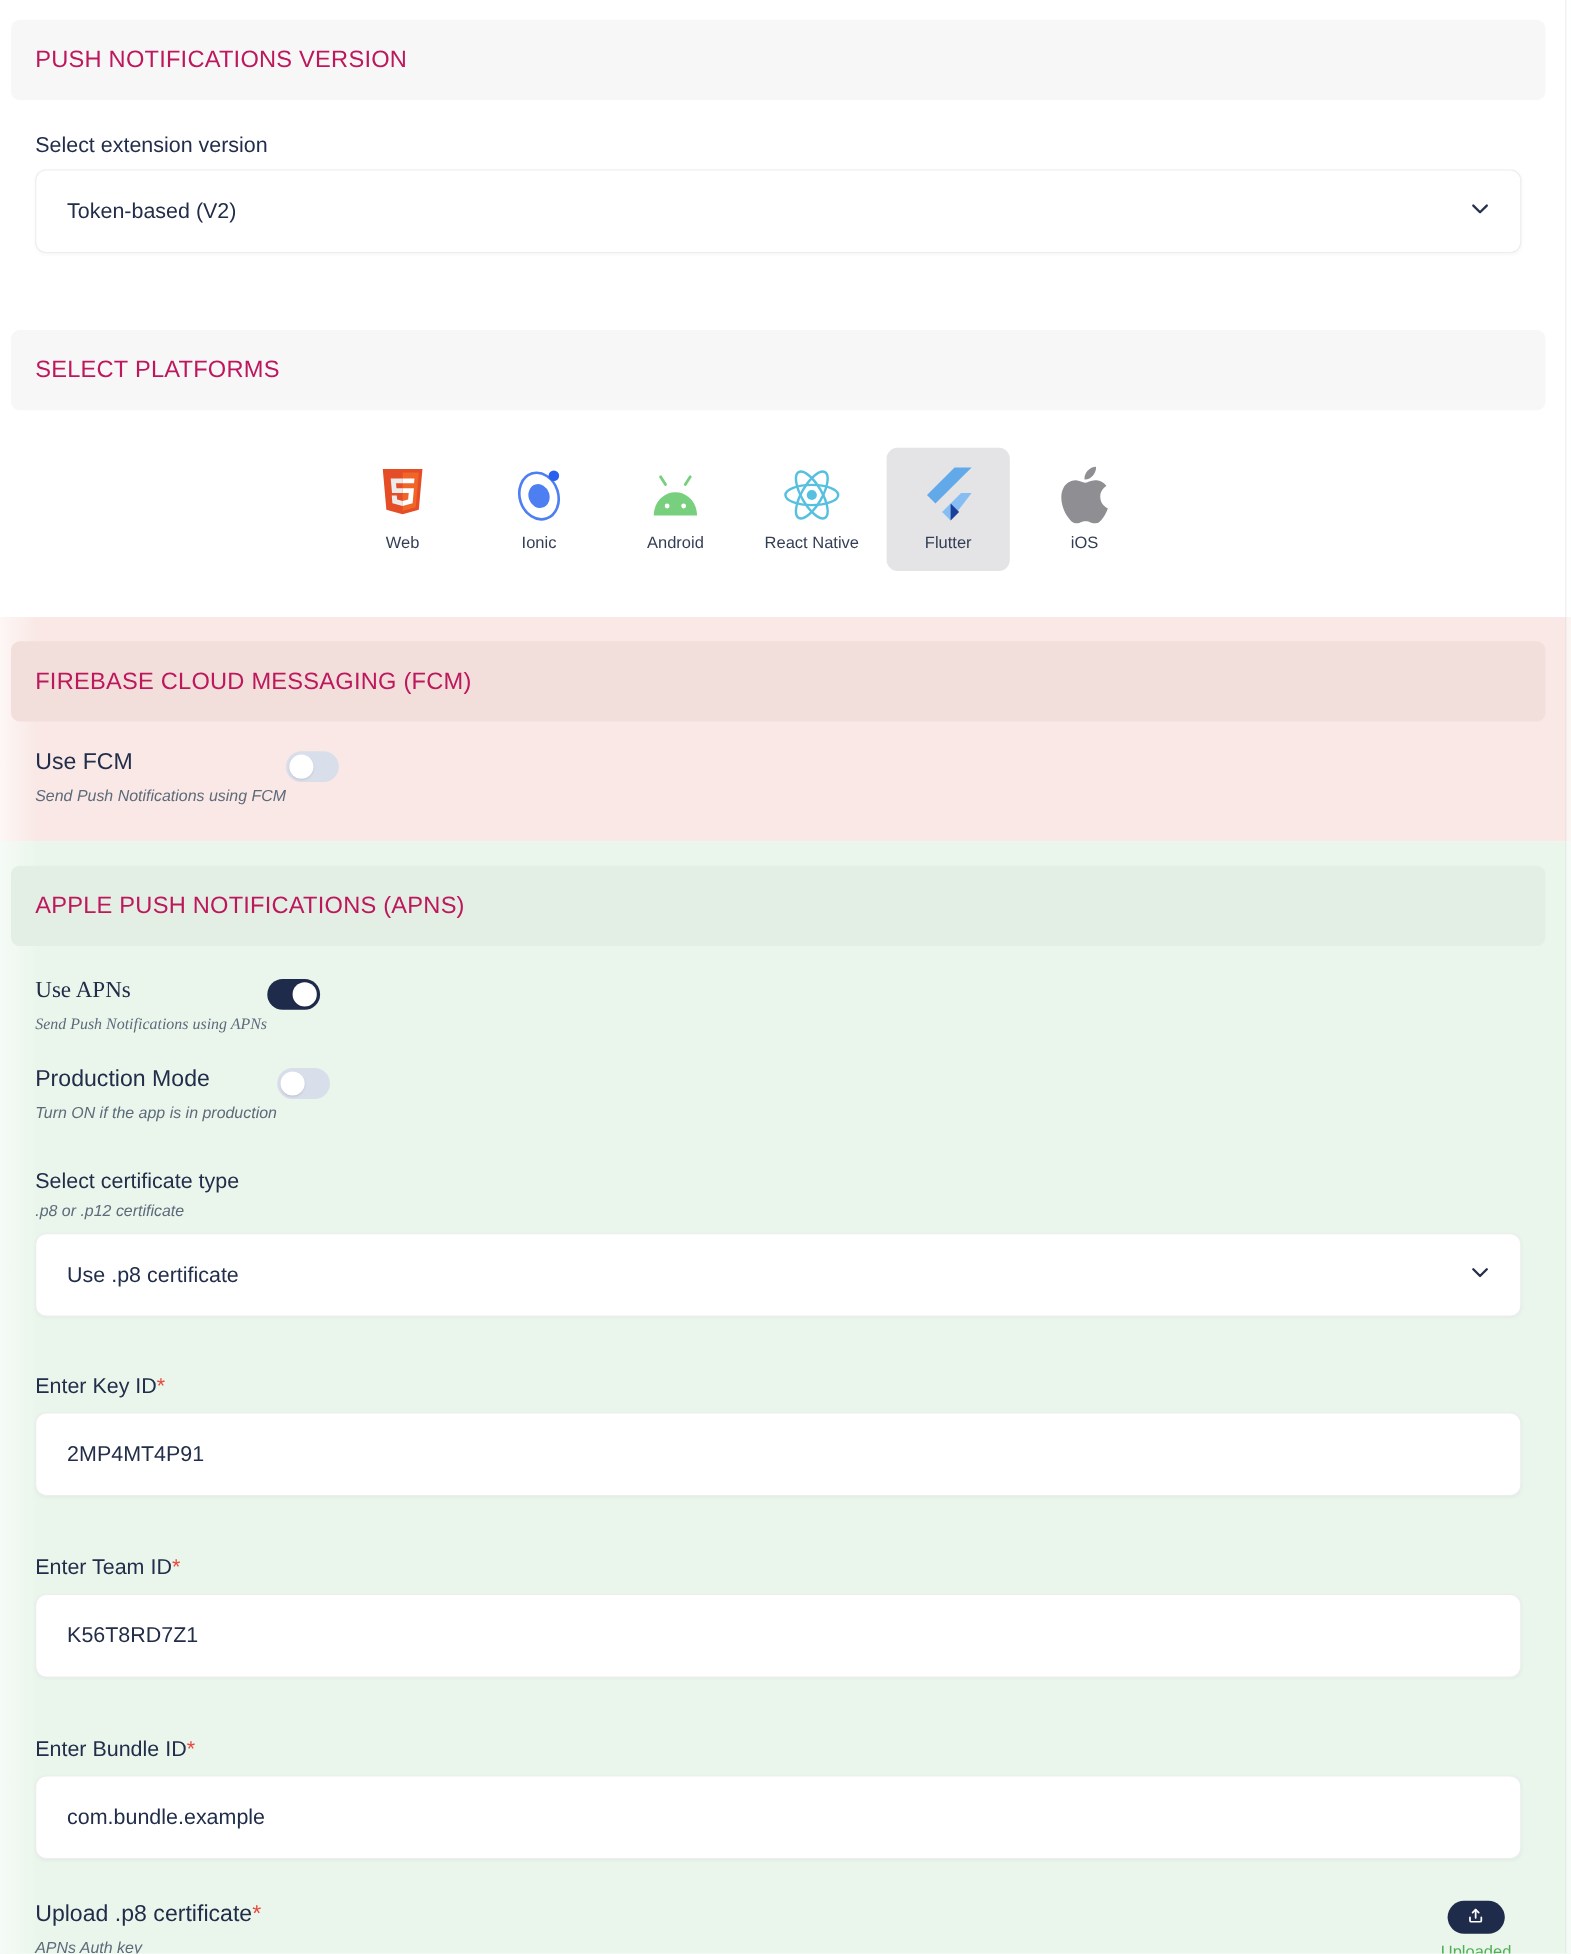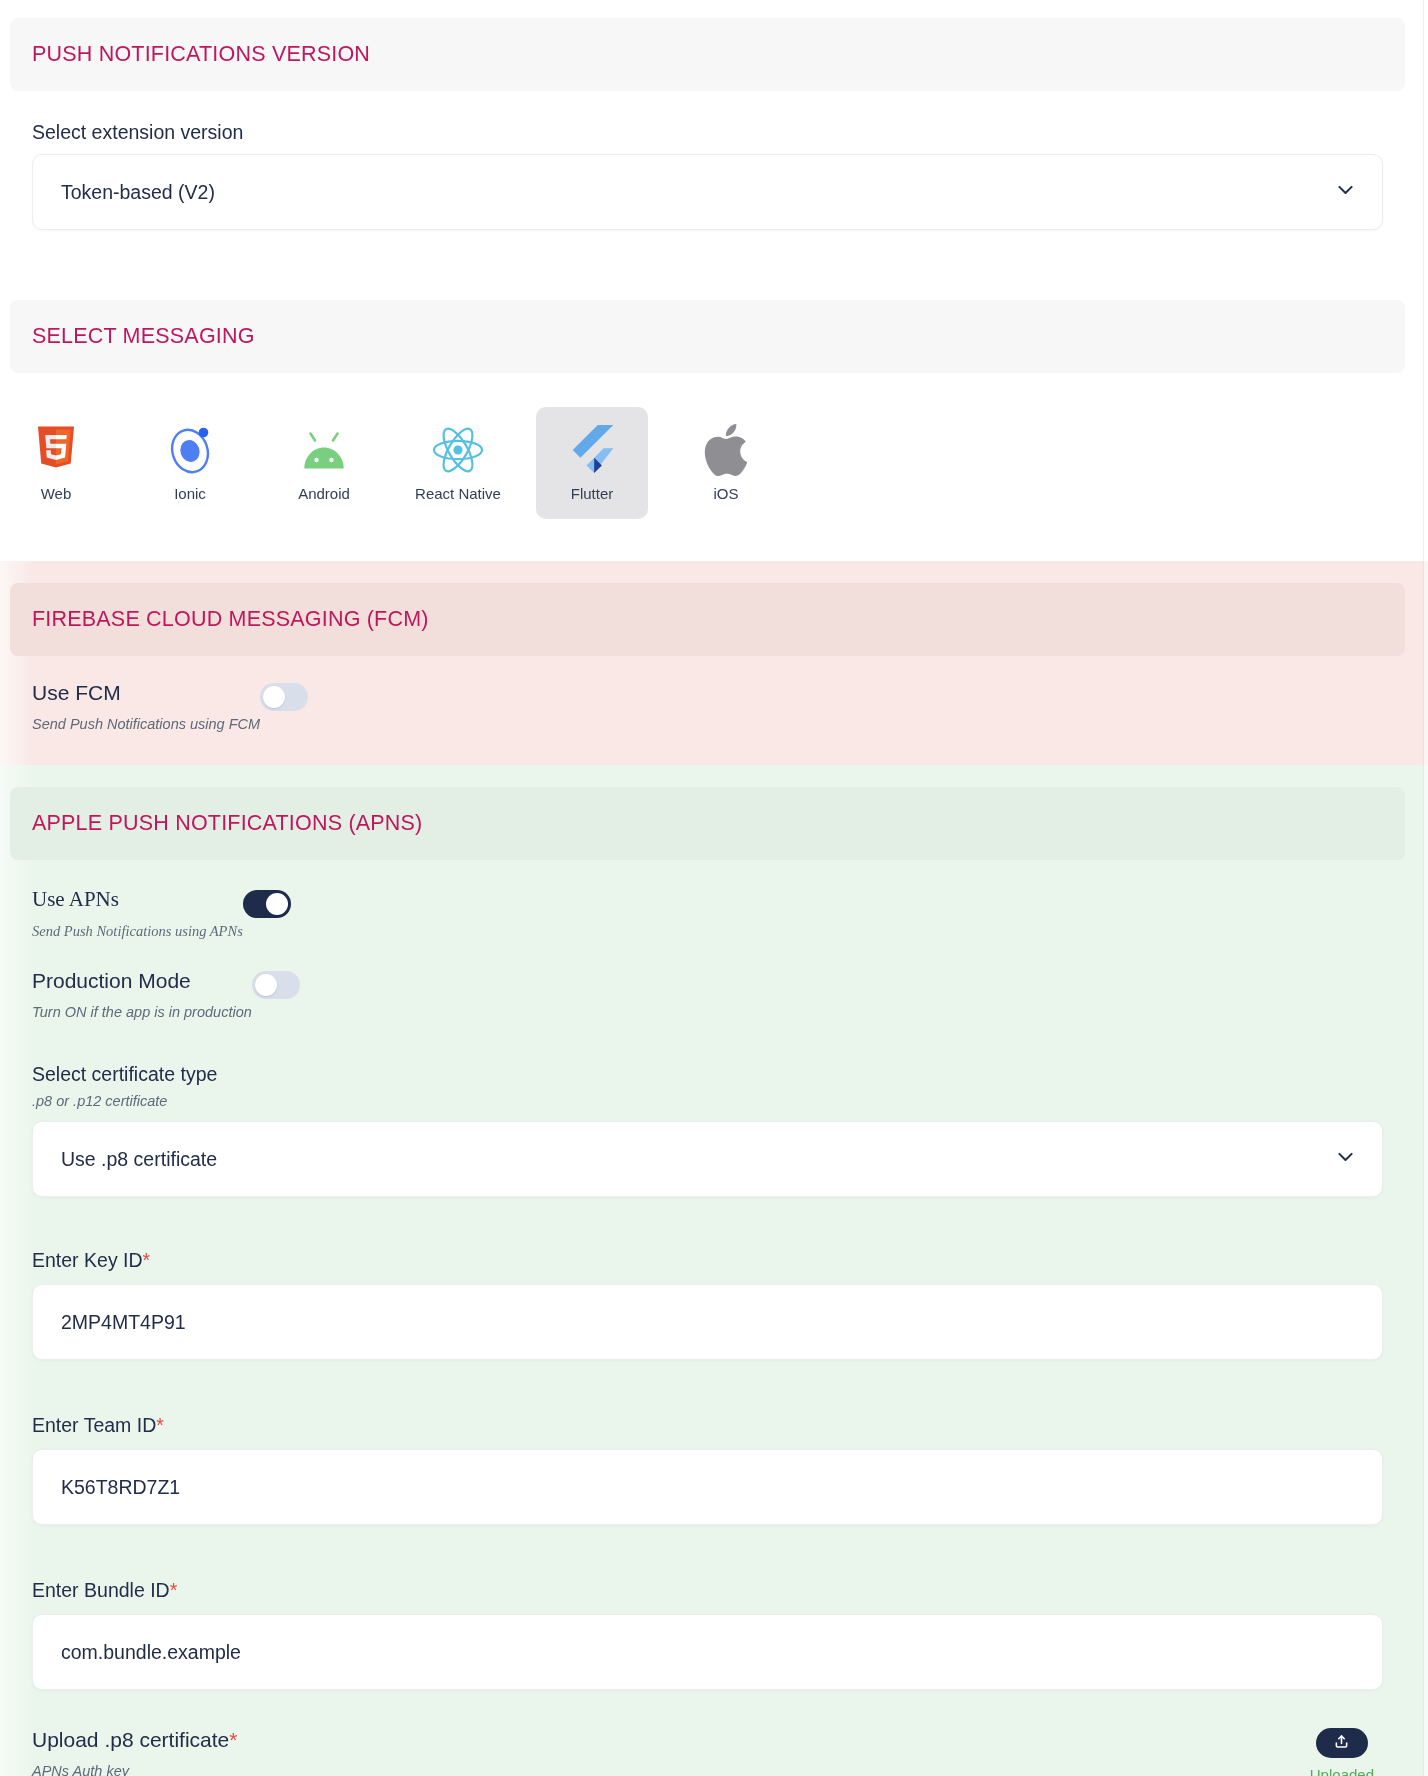--- a/index.html
+++ b/index.html
@@ -49,21 +49,22 @@
   }
   .text-input {
     padding:0 28px;
     font-size:19.5px; color:#222d49;
     font-family:"Liberation Sans", sans-serif;
     outline:none;
   }
 
   
   .platforms-row {
-    display:flex; gap:22px;
+    display:flex; gap:12px;
+    padding-left:310px;
     margin-top:34px;
   }
   .platform-tile {
     width:112px; height:112px;
     border-radius:10px;
     display:flex; flex-direction:column; align-items:center;
     padding-top:15px;
     cursor:pointer;
   }
   .platform-tile.selected { background:#e4e4e6; }
@@ -146,21 +147,21 @@
     <span class="chevron">
       <svg width="21" height="21" viewBox="0 0 24 24">
           <path d="M5 9l7 7 7-7" stroke="#27304a" stroke-width="2.4" fill="none" stroke-linecap="round" stroke-linejoin="round"></path>
         </svg>
     </span>
   </div>
 </section>
 
 <section style="margin-top:70px;">
   <div class="section-header gray-header">
-    <span>SELECT MESSAGING</span>
+    <span>SELECT PLATFORMS</span>
   </div>
 
   <div class="platforms-row">
 
     <div class="platform-tile">
       <span class="platform-icon">
         <svg width="52" height="56" viewBox="0 0 128 118">
           <path fill="#E44D26" d="M19.6 1 27.7 92.2 63.9 102.3 100.3 92.2 108.4 1z"></path>
           <path fill="#F16529" d="M64 8.4v86.3l29.4-8.1 6.9-78.2z"></path>
           <path fill="#EBEBEB" d="M64 22H37.4l2.9 32.6H64V43.9H50.3l-1-11.2H64zM64 72.6l-12.2-3.3-.8-9.4H39.7l1.5 17.6L64 83.8z"></path>

